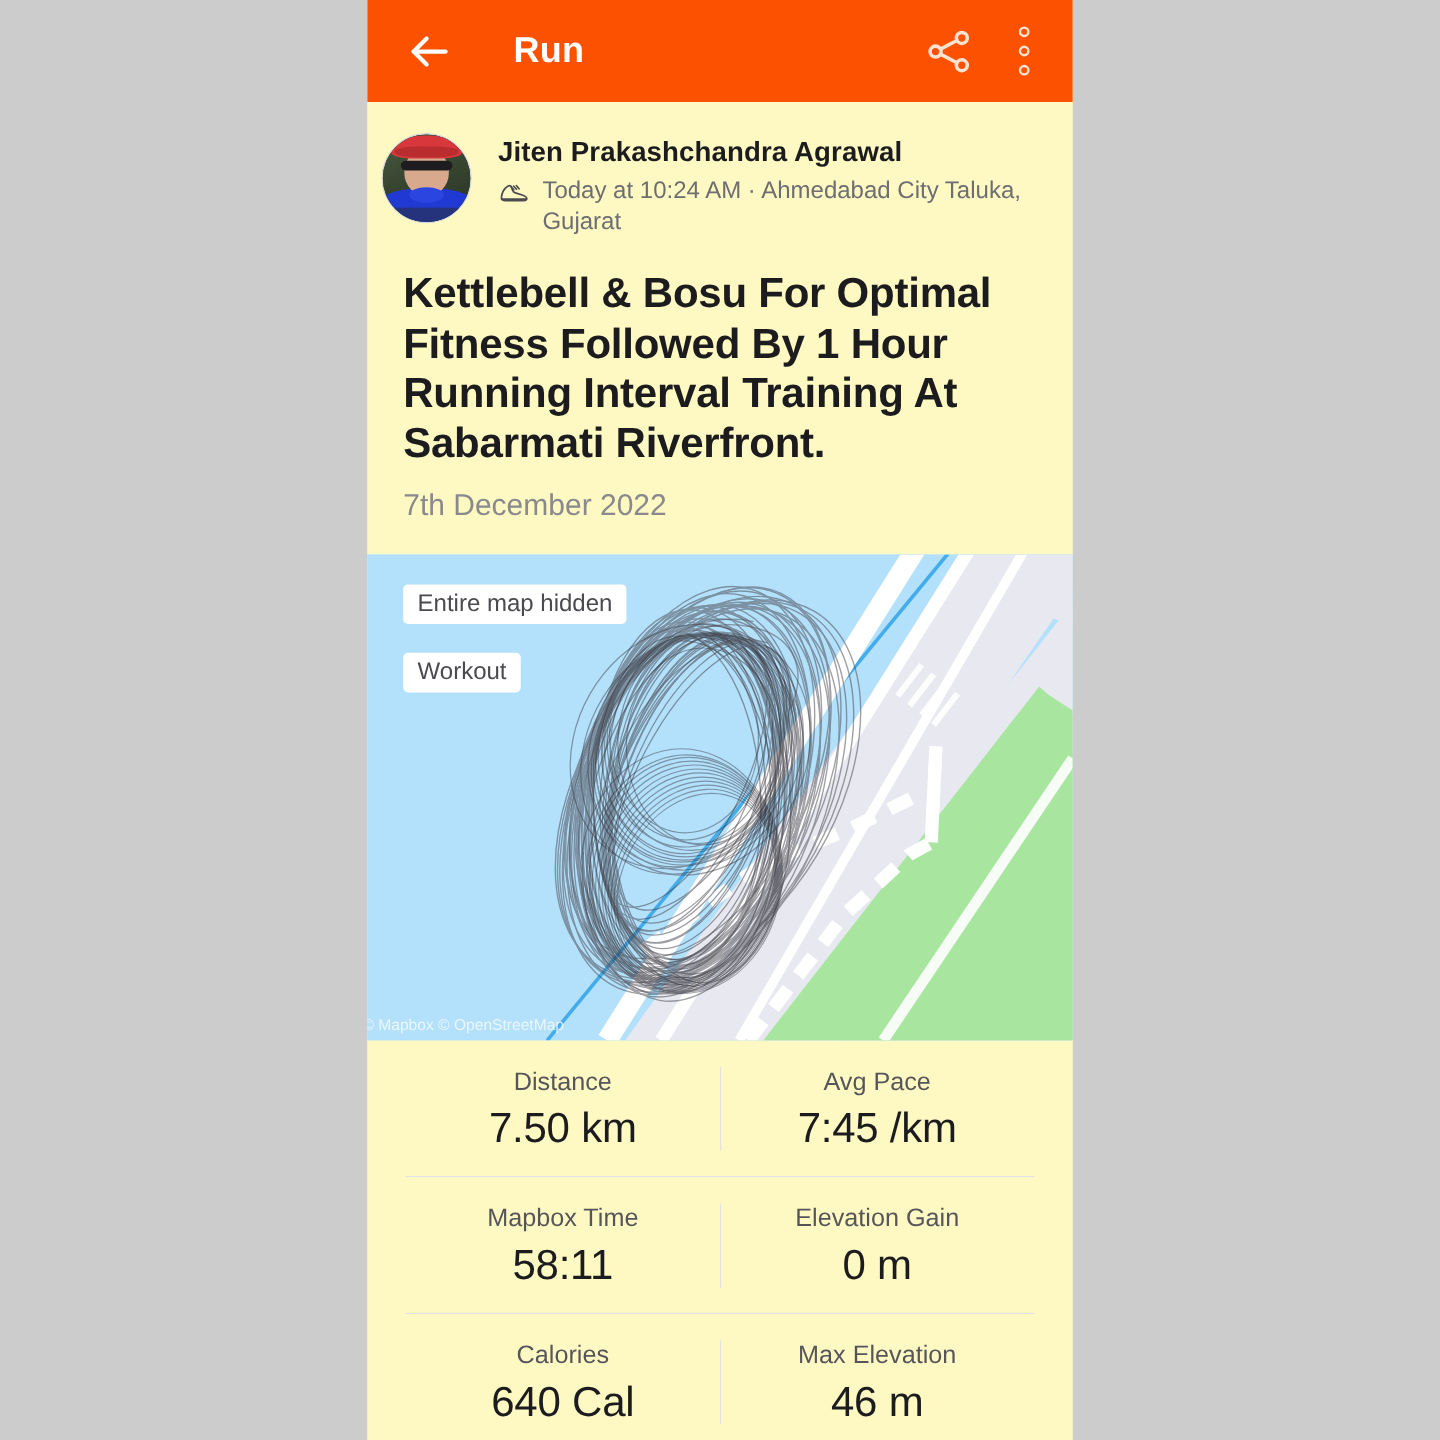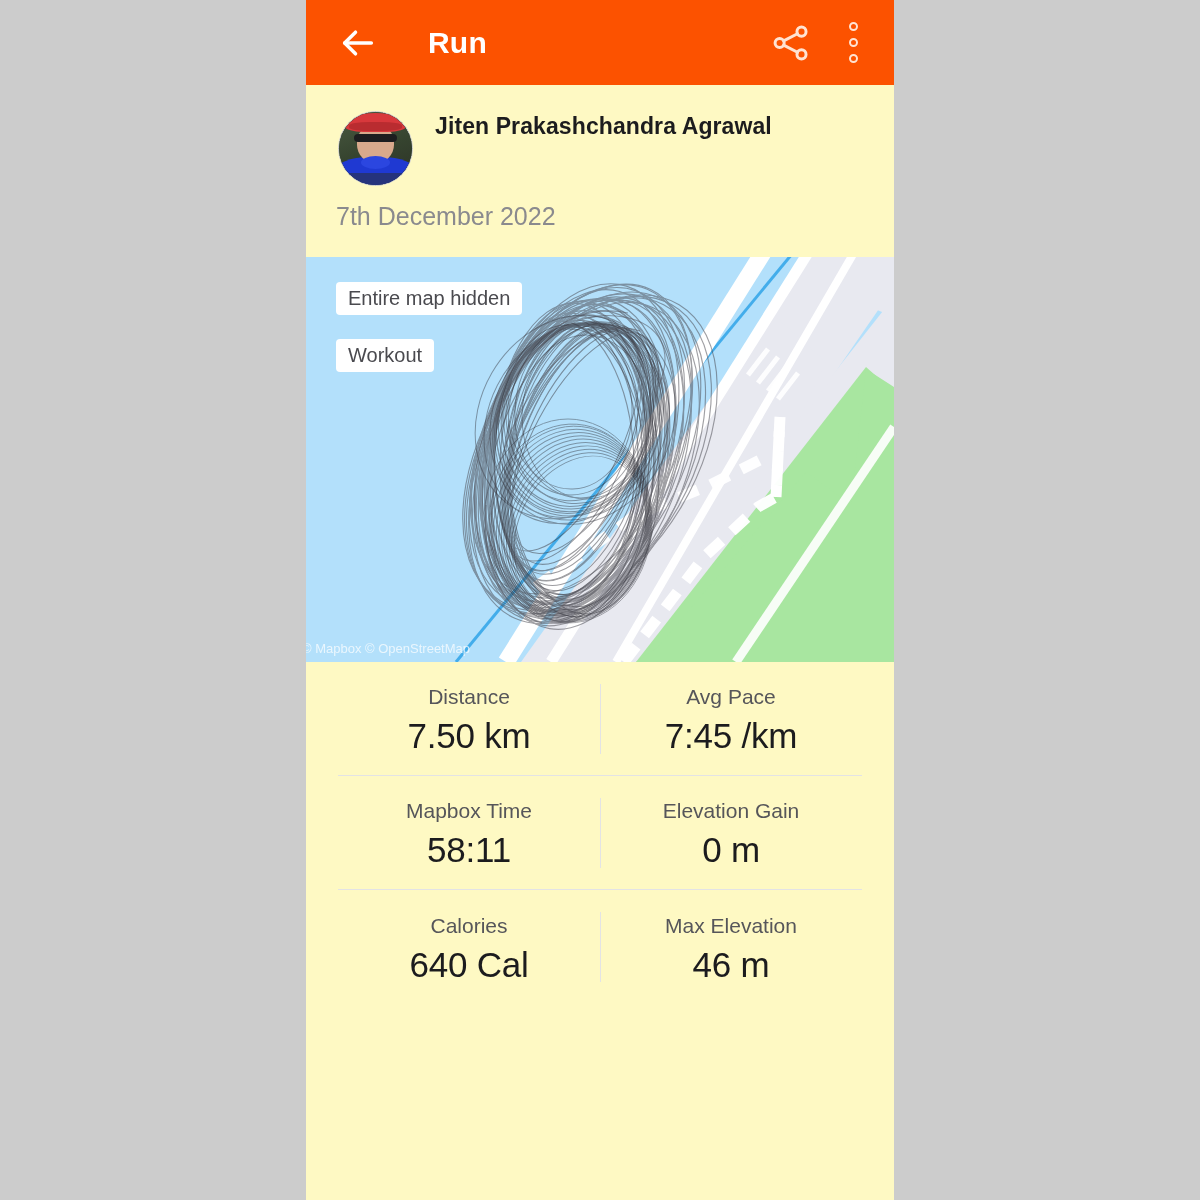--- a/index.html
+++ b/index.html
@@ -65,21 +65,21 @@
     width:9px; height:9px;
     border-radius:50%;
     border:2px solid #ffe3d2;
     background:#fc5200;
   }
 
   
   .athlete {
     display:flex;
     align-items:flex-start;
-    padding:26px 28px 0 32px;
+    padding:26px 28px 0 12px;
   }
   .avatar {
     position:relative;
     width:75px; height:75px;
     border-radius:50%;
     flex:0 0 auto;
     overflow:hidden;
     background:#2b3a2b;
     border:1px solid #d8d8d8;
   }
@@ -234,23 +234,41 @@
         <div class="jacket"></div>
         <div class="face"></div>
         <div class="collar"></div>
         <div class="hat"></div>
         <div class="hat2"></div>
         <div class="glasses"></div>
         <div class="strip"></div>
       </div>
       <div class="athlete-text">
         <div class="athlete-name">Jiten Prakashchandra Agrawal</div>
+        <div class="meta-row">
+          <span class="shoe-icon">
+            <svg width="27" height="22" viewBox="0 0 28 22" fill="none" stroke="#4a4a4f" stroke-width="1.5" stroke-linecap="round" stroke-linejoin="round">
+              <path d="M3 16.2 C3 12.5 4.6 9.6 6.4 7.6 C7.6 6.3 9 5.4 10.2 5.4
+                       C11.2 5.4 11.6 6.2 11.9 7.2 L12.6 9.4
+                       C13 10.6 13.8 11.3 15 11.7 L21 13.6
+                       C23.4 14.4 24.8 15.1 24.8 16.6
+                       C24.8 17.8 23.8 18.4 22 18.4 L6.6 18.4
+                       C4.3 18.4 3 17.8 3 16.2 Z"></path>
+              <path d="M11.3 6.6 L13.6 9.1"></path>
+              <path d="M13.6 6.0 L16.0 8.6"></path>
+              <path d="M16.0 5.6 L18.2 8.2"></path>
+              <path d="M3.2 17.1 L24.6 17.1"></path>
+            </svg>
+          </span>
+          <span class="meta-text">Today at 10:24 AM · Ahmedabad City Taluka, Gujarat</span>
+        </div>
       </div>
     </div>
 
+    <div class="activity-title">Kettlebell &amp; Bosu For Optimal Fitness Followed By 1 Hour Running Interval Training At Sabarmati Riverfront.</div>
     <div class="activity-date">7th December 2022</div>
 
     <div class="map">
       <svg viewBox="0 0 588 405" preserveAspectRatio="none">
         <defs>
           <clipPath id="mapclip">
               <rect x="0" y="0" width="588" height="405"></rect>
             </clipPath>
         </defs>
         <g clip-path="url(#mapclip)">

